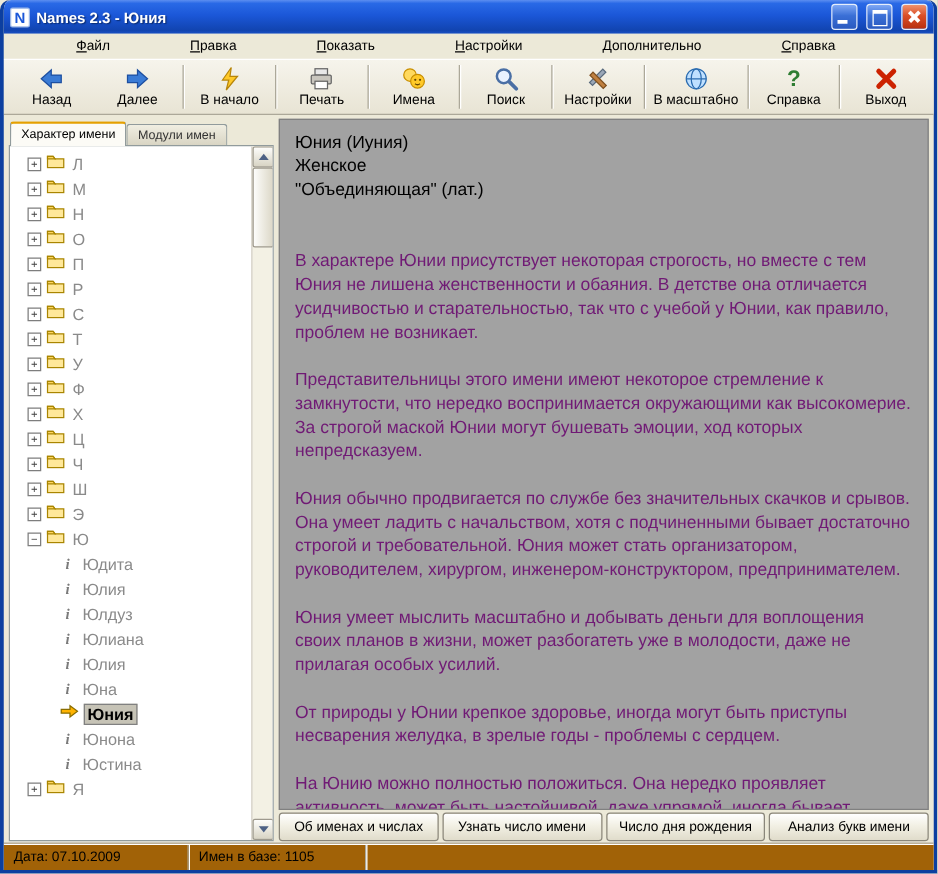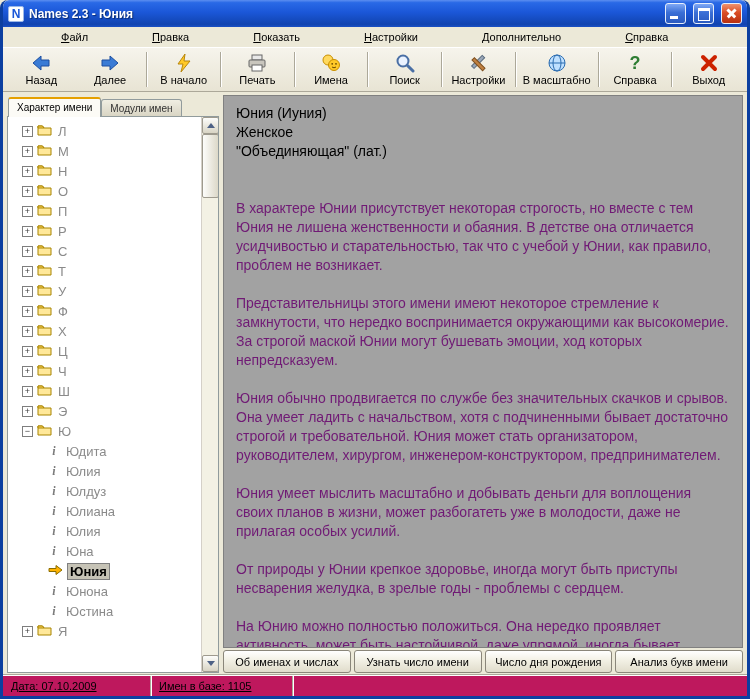--- a/index.html
+++ b/index.html
@@ -83,22 +83,22 @@
   .content-line { font-size:14px; line-height:19px; color:#000; }
   .content-para { font-size:14px; line-height:19px; color:#701a75; margin-top:19px; }
   .content-para:first-of-type { margin-top:38px; }
 
   
   .bottom-buttons { height:23px; flex:0 0 23px; display:flex; gap:3px; }
   .xp-btn { flex:1; font-family:"Liberation Sans", sans-serif; font-size:11px; color:#000;
     background:linear-gradient(180deg,#FFFFFF,#F2F0E4 45%,#E0DCCB); border:1px solid #8A867A; border-radius:3px; cursor:pointer; }
 
   
-  .statusbar { height:21px; flex:0 0 21px; display:flex; align-items:flex-start; background:#be185d;
-    border-top:1px solid #FFFFFF; box-shadow:0 -1px 0 #ACA899; font-size:11px; color:#000;text-decoration:underline; }
+  .statusbar { height:21px; flex:0 0 21px; display:flex; align-items:flex-start; background:#a16207;
+    border-top:1px solid #FFFFFF; box-shadow:0 -1px 0 #ACA899; font-size:11px; color:#000; }
   .status-section { height:100%; display:flex; align-items:center; padding:0 8px;
     border-right:1px solid #ACA899; box-shadow:1px 0 0 #FFFFFF; }
   .status-section.date { width:148px; flex:0 0 148px; }
   .status-section.count { width:142px; flex:0 0 142px; }
   .status-fill { flex:1; }
 </style>
 </head>
 <body>
 
 <div class="window">

